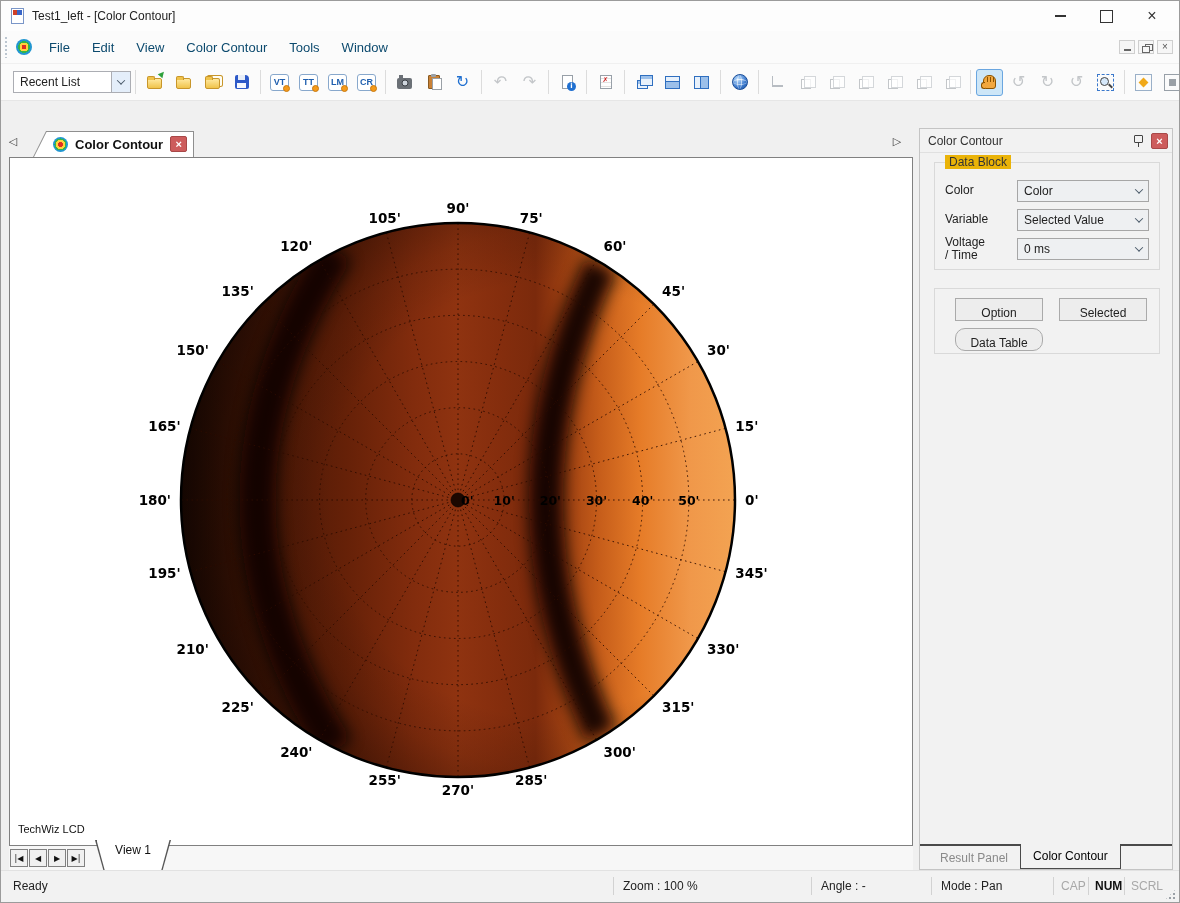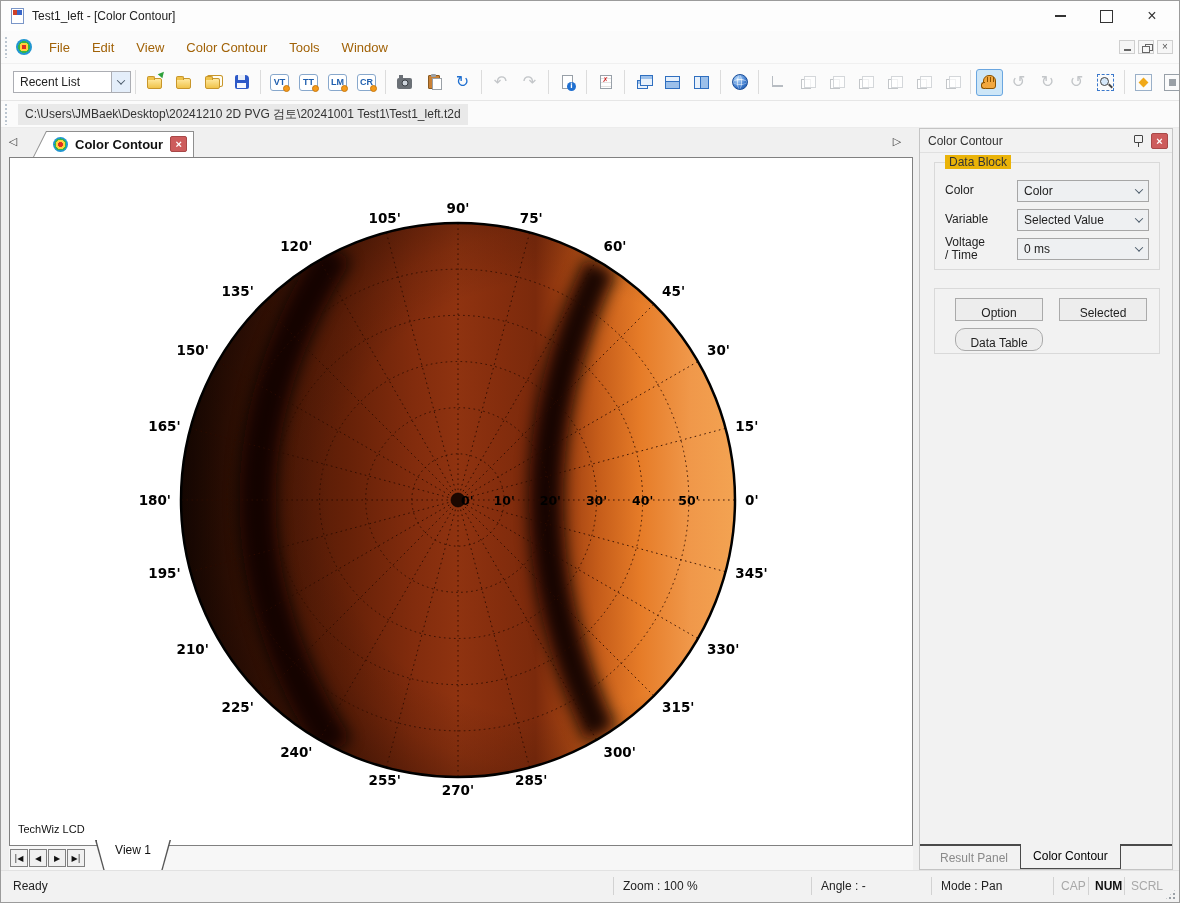--- a/index.html
+++ b/index.html
@@ -15,21 +15,21 @@
   .wbtn{width:46px;height:30px;display:flex;align-items:center;justify-content:center;color:#333;}
   .wmin::after{content:"";width:11px;height:2px;background:#333;}
   .wmax::after{content:"";width:11px;height:11px;border:1.4px solid #333;}
   .wclose{font-size:16px;}
 
   
   .menubar{position:absolute;left:0;top:30px;width:100%;height:33px;background:#fbfbfb;display:flex;align-items:center;border-bottom:1px solid #f0f0f0;}
   .gripper{width:4px;height:22px;margin-left:3px;background-image:radial-gradient(#bcc6d0 1px,transparent 1.2px);background-size:4px 4px;}
   .bullseye{width:16px;height:16px;border-radius:50%;margin:0 6px 0 8px;flex:none;
     background:radial-gradient(circle,#e03020 0 2.5px,#ffd23d 2.5px 4.5px,#35b44a 4.5px 6px,#2196d0 6px 8px);}
-  .menu-item{padding:4px 11px;font-size:13px;color:#a16207;cursor:default;}
+  .menu-item{padding:4px 11px;font-size:13px;color:#0c4a6e;cursor:default;}
   .mdi-btns{position:absolute;right:6px;top:9px;display:flex;gap:3px;}
   .mdi{width:16px;height:14px;border:1px solid #cfcfcf;background:#f6f6f6;position:relative;display:flex;align-items:center;justify-content:center;color:#555;font-size:10px;line-height:10px;}
   .mdi-min::after{content:"";width:7px;height:2px;background:#666;margin-top:6px;}
   .mdi-restore::before{content:"";position:absolute;width:6px;height:5px;border:1px solid #666;left:5.5px;top:2.5px;}
   .mdi-restore::after{content:"";position:absolute;width:6px;height:5px;border:1px solid #666;background:#f6f6f6;left:3px;top:5px;}
 
   
   .toolbar{position:absolute;left:0;top:63px;width:100%;height:37px;background:#fbfbfb;border-bottom:1px solid #e6e6e6;display:flex;align-items:center;}
   .combo-recent{width:118px;height:22px;margin-left:9px;background:#fff;border:1px solid #abadb3;display:flex;align-items:center;flex:none;}
   .combo-recent .cval{flex:1;padding-left:6px;font-size:12px;color:#222;}
@@ -291,24 +291,20 @@
         <div class="tsep"></div>
         <button class="tb">
           <span class="ic ic-fit"></span>
         </button>
         <button class="tb">
           <span class="ic ic-actual"></span>
         </button>
       </div>
   </div>
 
-  <div class="pathbar">
-    <span class="gripper"></span>
-    <span class="path-text">C:\Users\JMBaek\Desktop\20241210 2D PVG 검토\20241001 Test1\Test1_left.t2d</span>
-  </div>
 
   <div class="tabstrip">
     <button class="tsarrow left">◁</button>
     <div class="doc-tab">
       <div class="tabshape"></div>
       <div class="tabshape-in"></div>
       <div class="doc-tab-content">
         <span class="bullseye" style="width:15px;height:15px;margin:0;"></span>
         <span class="doc-tab-label">Color Contour</span>
         <button class="xbtn">×</button>

